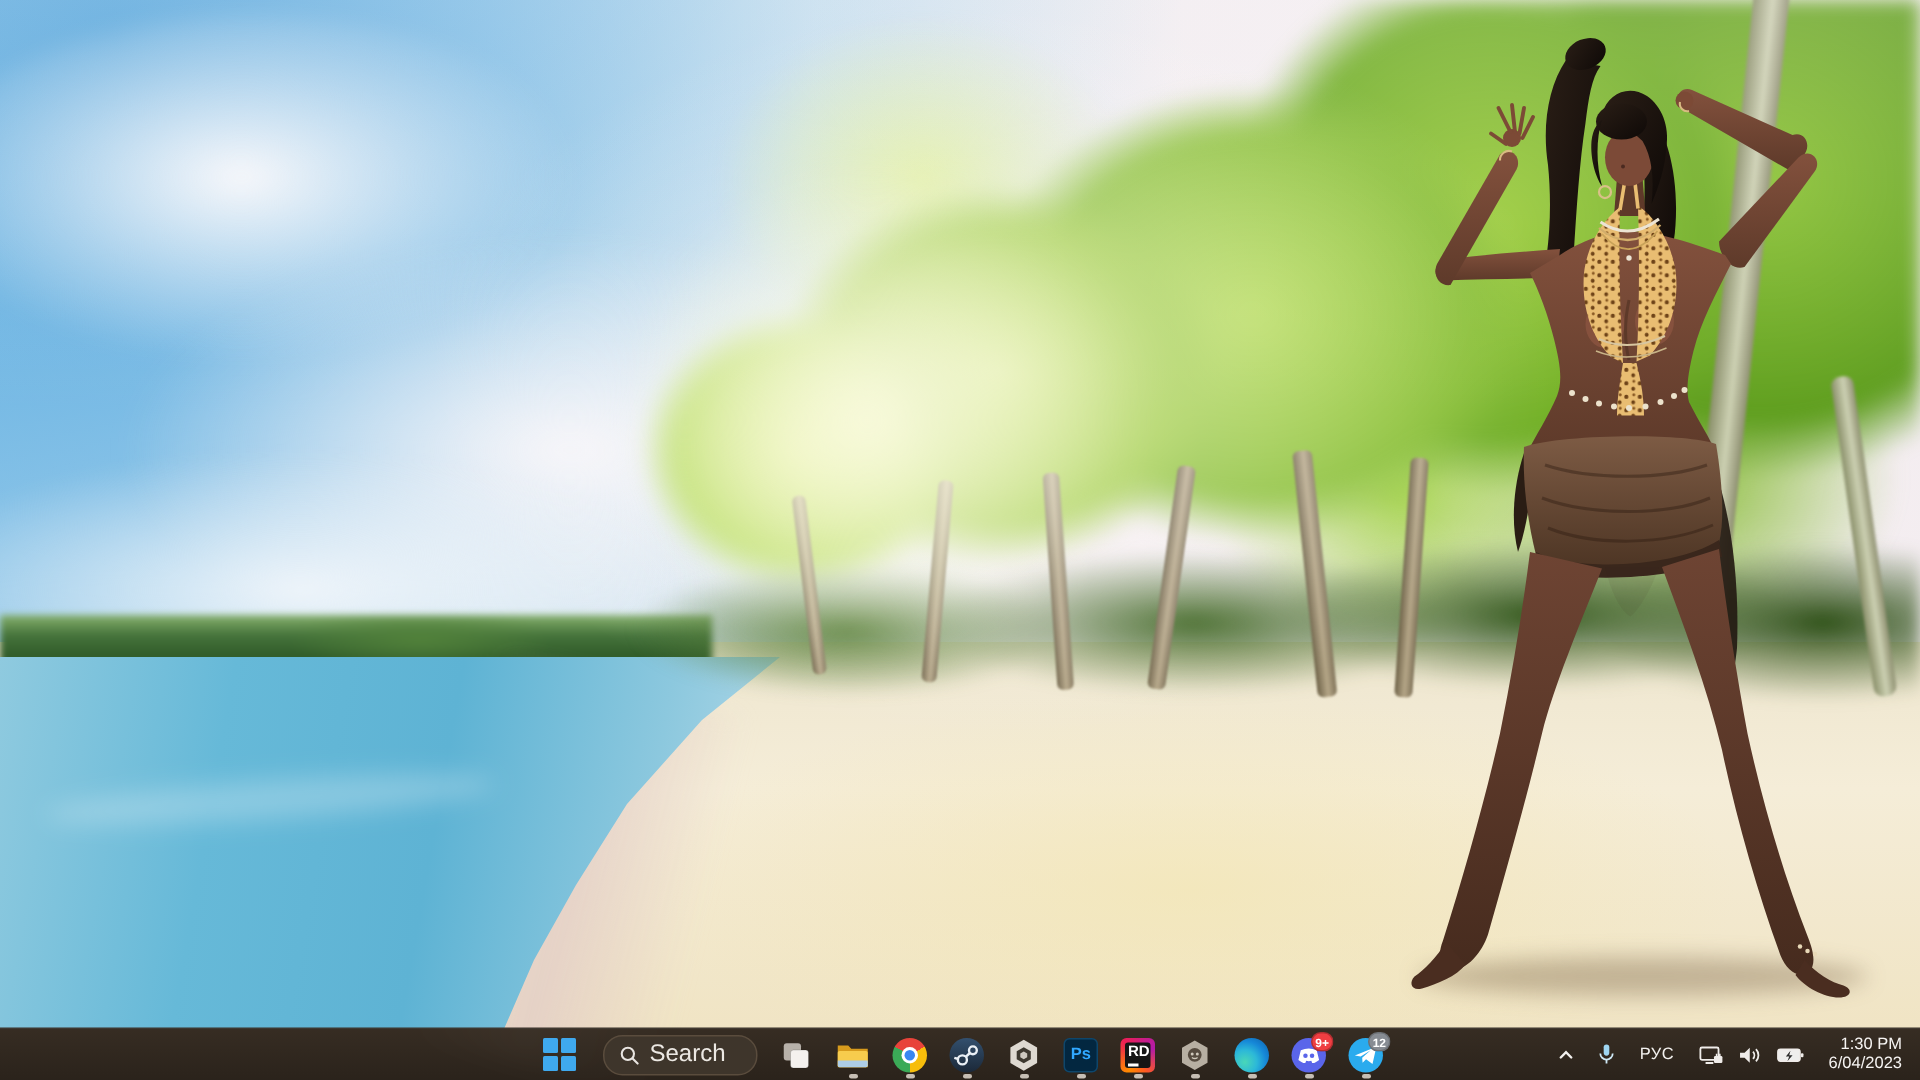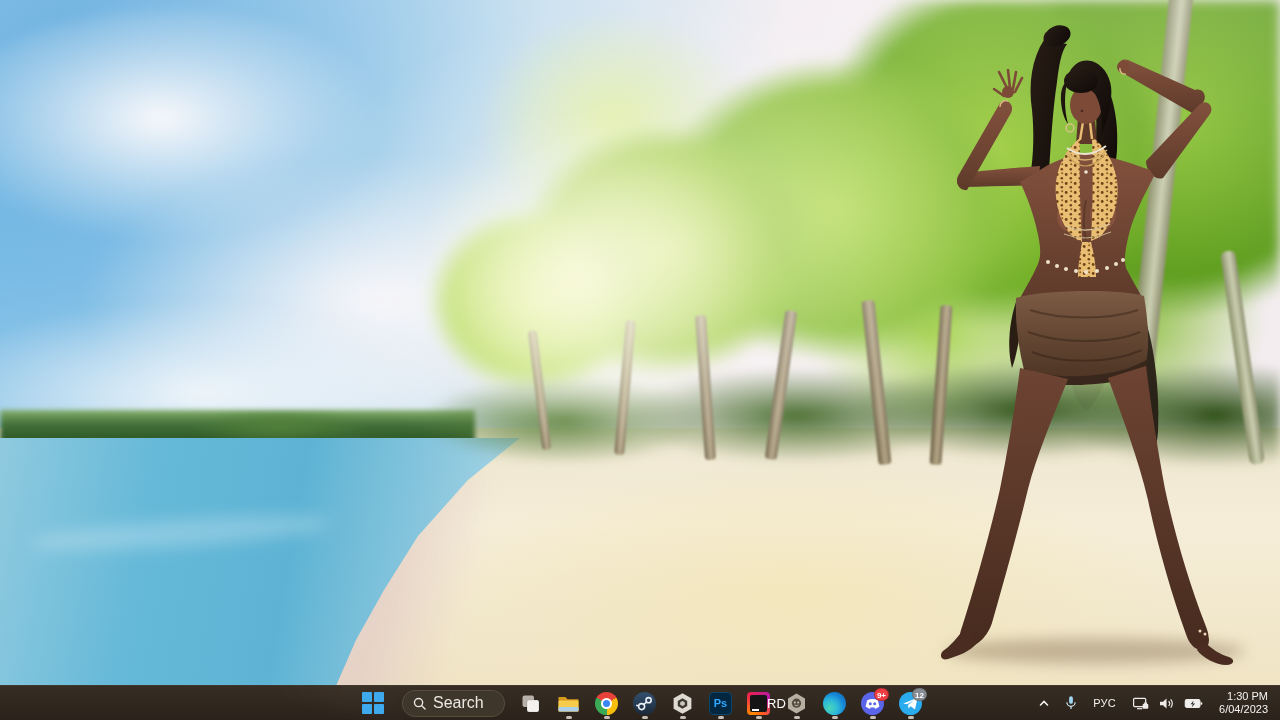--- a/index.html
+++ b/index.html
@@ -116,21 +116,21 @@
   .ic-chrome::before{content:"";position:absolute;inset:6px;border-radius:50%;background:#fff;}
   .ic-chrome::after{content:"";position:absolute;inset:8px;border-radius:50%;background:#3a86f2;}
   .ic-steam{width:23px;height:23px;border-radius:50%;background:linear-gradient(180deg,#33506e 0%,#1b2838 100%);
     display:flex;align-items:center;justify-content:center;}
   .ic-ps{width:23px;height:23px;border-radius:4px;background:#032740;border:1px solid #0e466b;box-sizing:border-box;
     display:flex;align-items:center;justify-content:center;}
   .ic-ps span{color:#31a8ff;font-size:11px;font-weight:bold;letter-spacing:0;}
   .ic-rider{position:relative;width:23px;height:23px;border-radius:4px;
     background:conic-gradient(from 210deg,#ff8a00,#ec1e56 30%,#b11ba8 60%,#ff5c20 85%,#ff8a00);}
   .ic-rider::before{content:"";position:absolute;inset:3px;border-radius:2px;background:#151515;}
-  .ic-rider span{position:absolute;left:20px;top:4px;color:#fff;font-size:13px;font-weight:normal;z-index:1;}
+  .ic-rider span{position:absolute;left:5px;top:4px;color:#fff;font-size:10px;font-weight:bold;z-index:1;}
   .ic-rider i{position:absolute;left:5px;bottom:4px;width:7px;height:1.5px;background:#fff;z-index:1;}
   .ic-edge{width:23px;height:23px;border-radius:50%;
     background:radial-gradient(circle at 30% 70%,#49d7b8 0%,#2cb8d8 35%,#1688d8 62%,#0b5ba6 100%);}
   .ic-discord{position:relative;width:23px;height:23px;border-radius:50%;background:#5a65ea;
     display:flex;align-items:center;justify-content:center;}
   .ic-telegram{width:23px;height:23px;border-radius:50%;background:#2aabee;
     display:flex;align-items:center;justify-content:center;}
   
   .tb-tray{position:absolute;right:0;top:0;height:34px;display:flex;align-items:center;}
   .tray-btn{height:34px;display:flex;align-items:center;justify-content:center;background:none;border:none;

